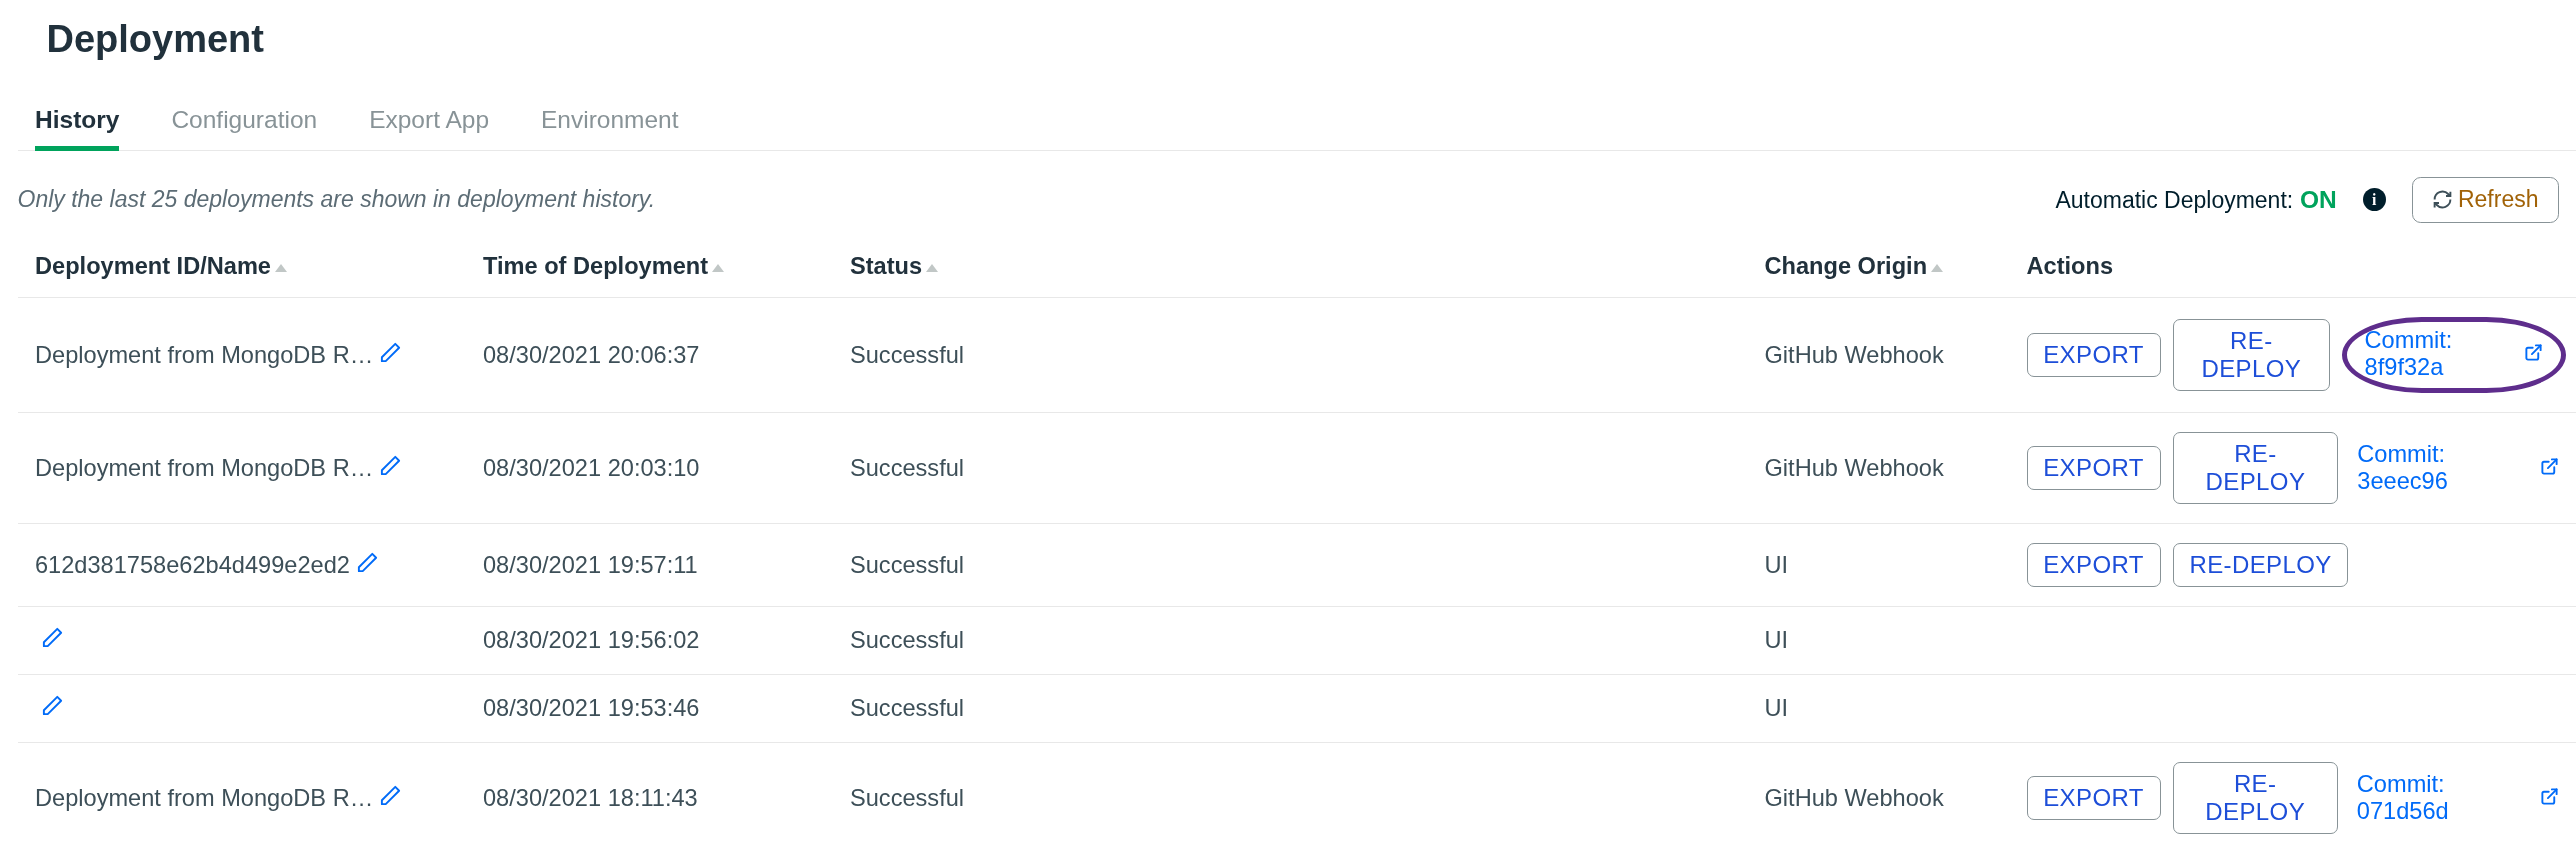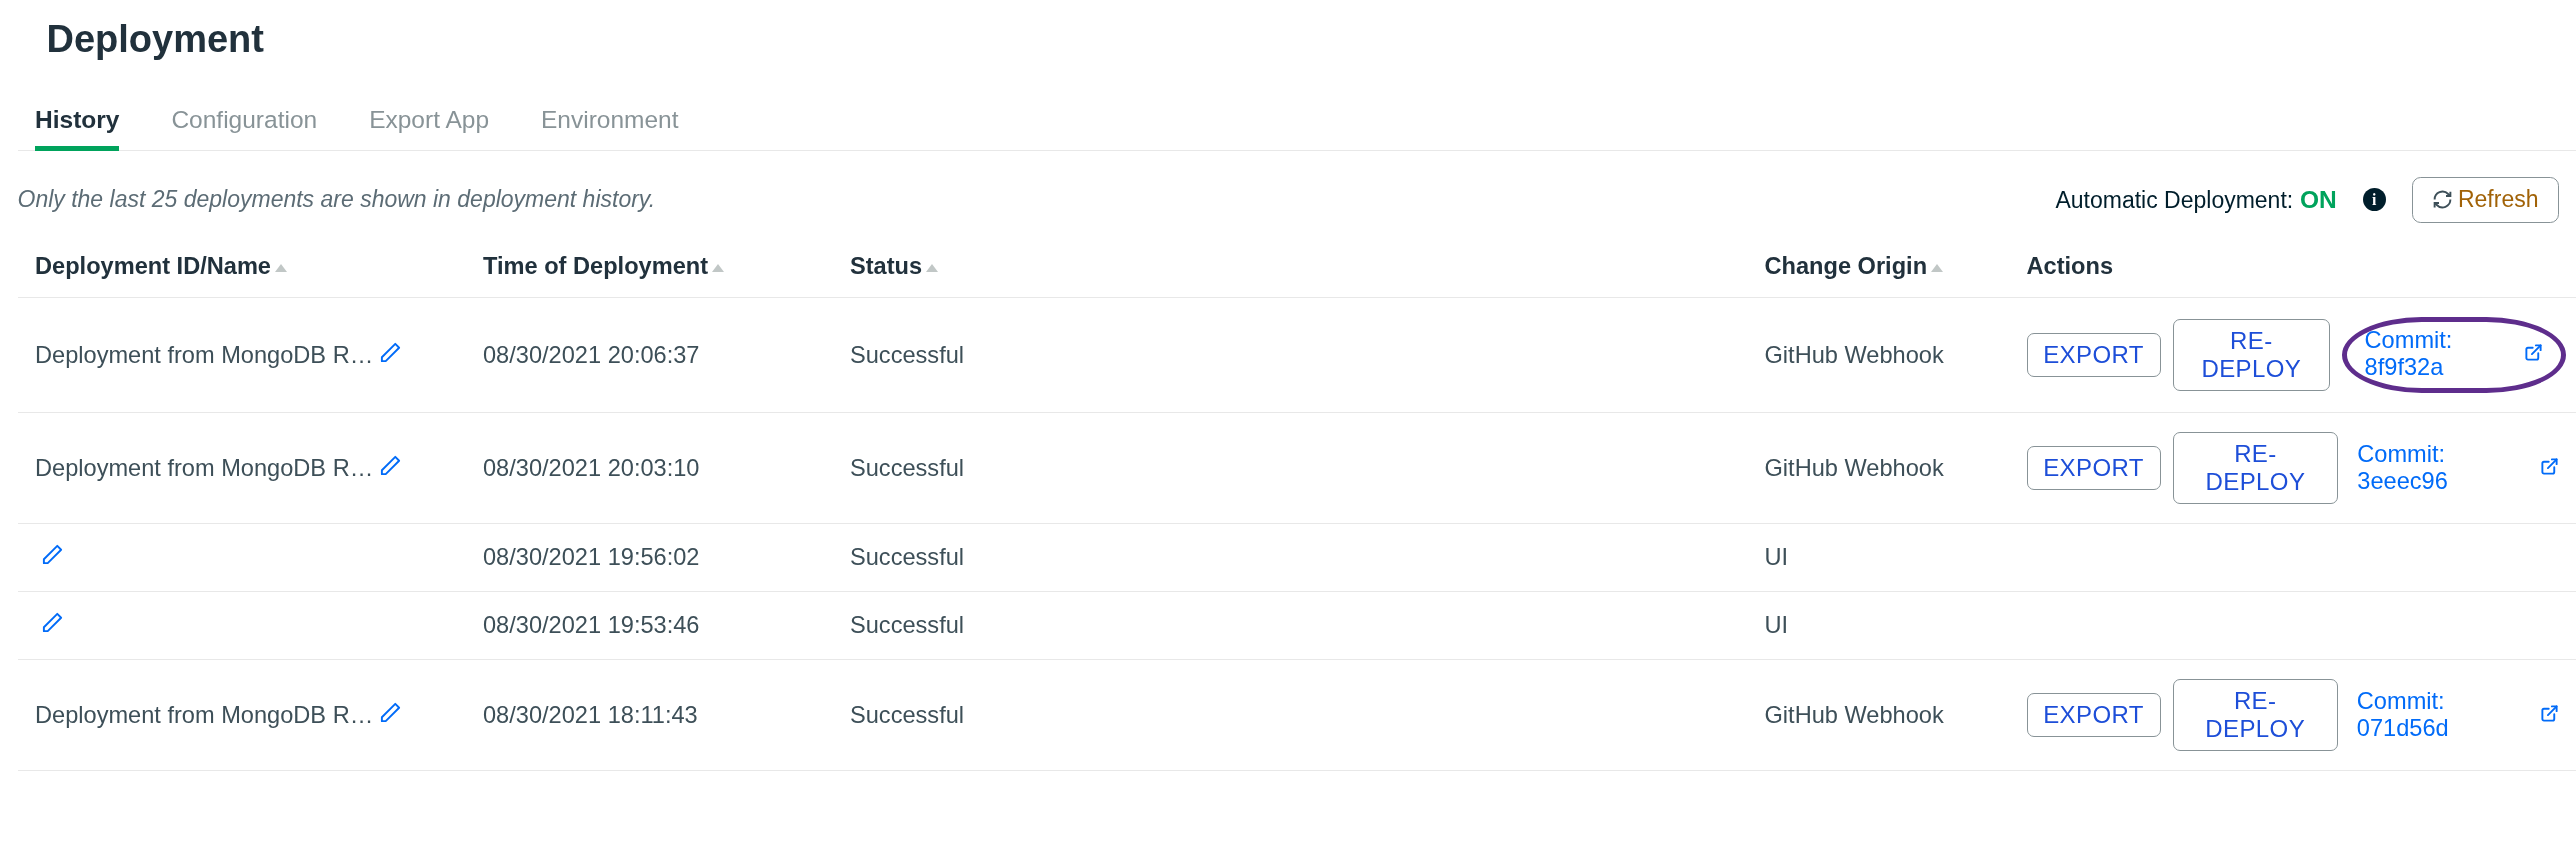--- a/index.html
+++ b/index.html
@@ -237,20 +237,39 @@
                   <polyline points="15 3 21 3 21 9"></polyline>
                   <line x1="10" y1="14" x2="21" y2="3"></line>
                 </svg></span>
             </a>
           </div>
         </td>
       </tr>
       <tr>
         <td>
           <div class="id-cell">
+            <span class="id-text">612d381758e62b4d499e2ed2</span>
+            <span class="pencil-icon"><svg width="23" height="23" viewBox="0 0 24 24" fill="none" stroke="#016BF8" stroke-width="2" stroke-linecap="round" stroke-linejoin="round">
+                <path d="M17 3l4 4L7 21H3v-4L17 3z"></path>
+              </svg></span>
+          </div>
+        </td>
+        <td>08/30/2021 19:57:11</td>
+        <td>Successful</td>
+        <td>UI</td>
+        <td>
+          <div class="action-cell">
+            <button class="btn">EXPORT</button>
+            <button class="btn">RE-DEPLOY</button>
+          </div>
+        </td>
+      </tr>
+      <tr>
+        <td>
+          <div class="id-cell">
             <span class="id-text"></span>
             <span class="pencil-icon"><svg width="23" height="23" viewBox="0 0 24 24" fill="none" stroke="#016BF8" stroke-width="2" stroke-linecap="round" stroke-linejoin="round">
                 <path d="M17 3l4 4L7 21H3v-4L17 3z"></path>
               </svg></span>
           </div>
         </td>
         <td>08/30/2021 19:56:02</td>
         <td>Successful</td>
         <td>UI</td>
         <td>

